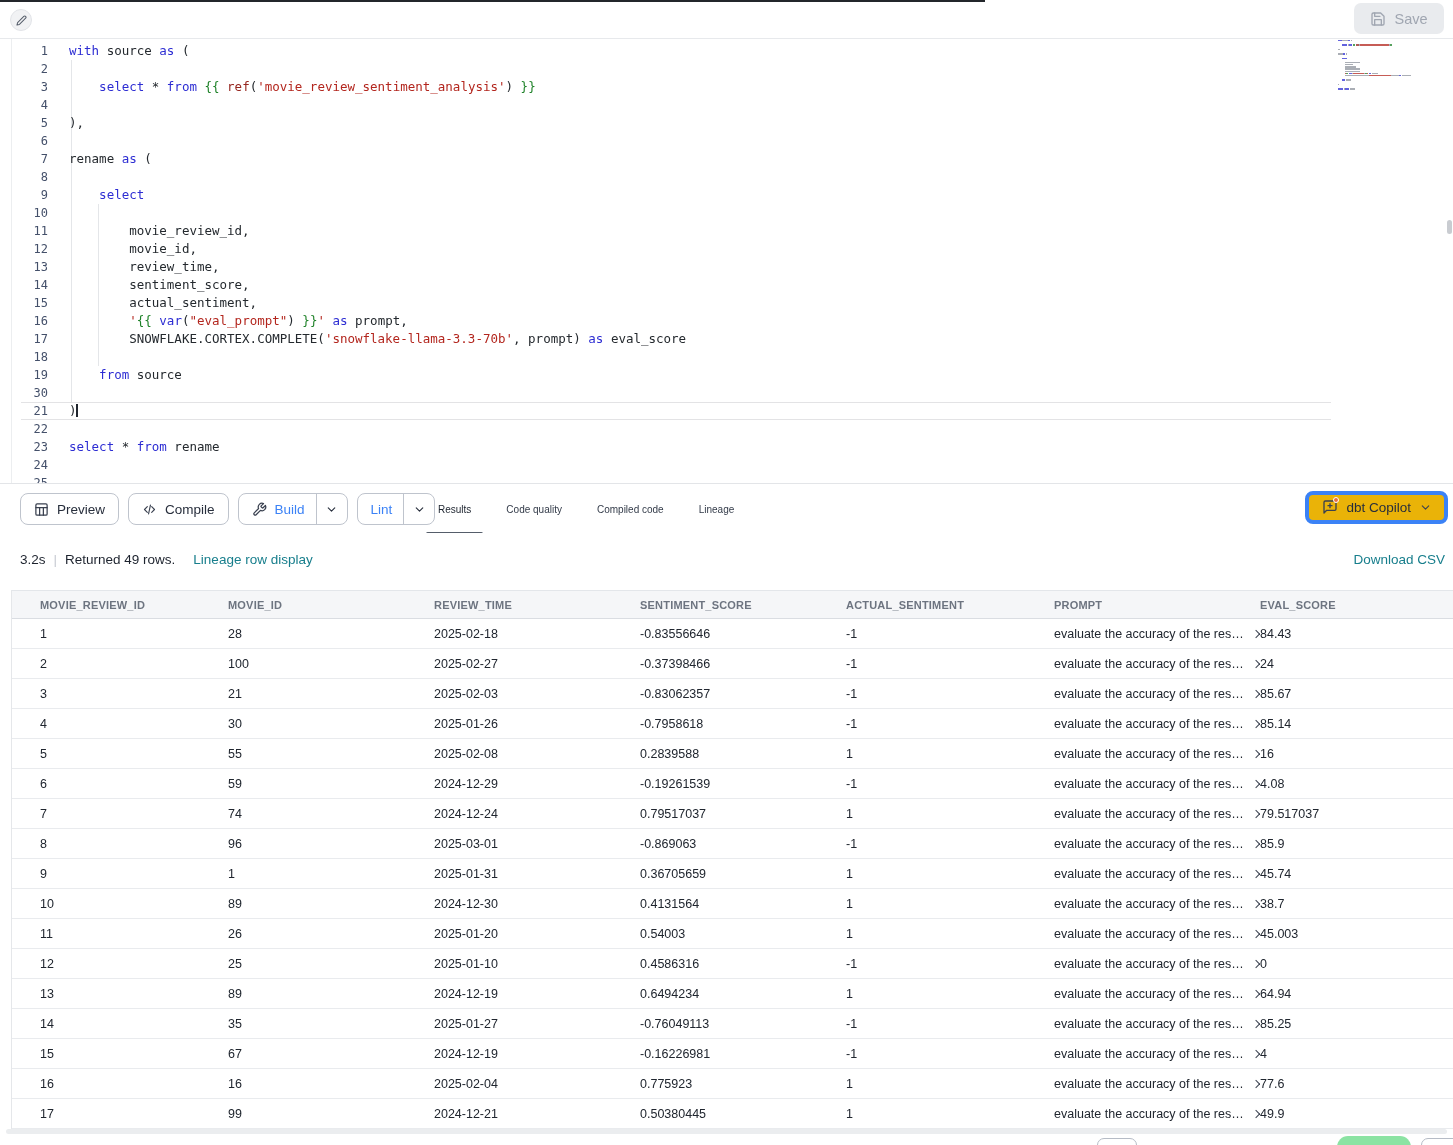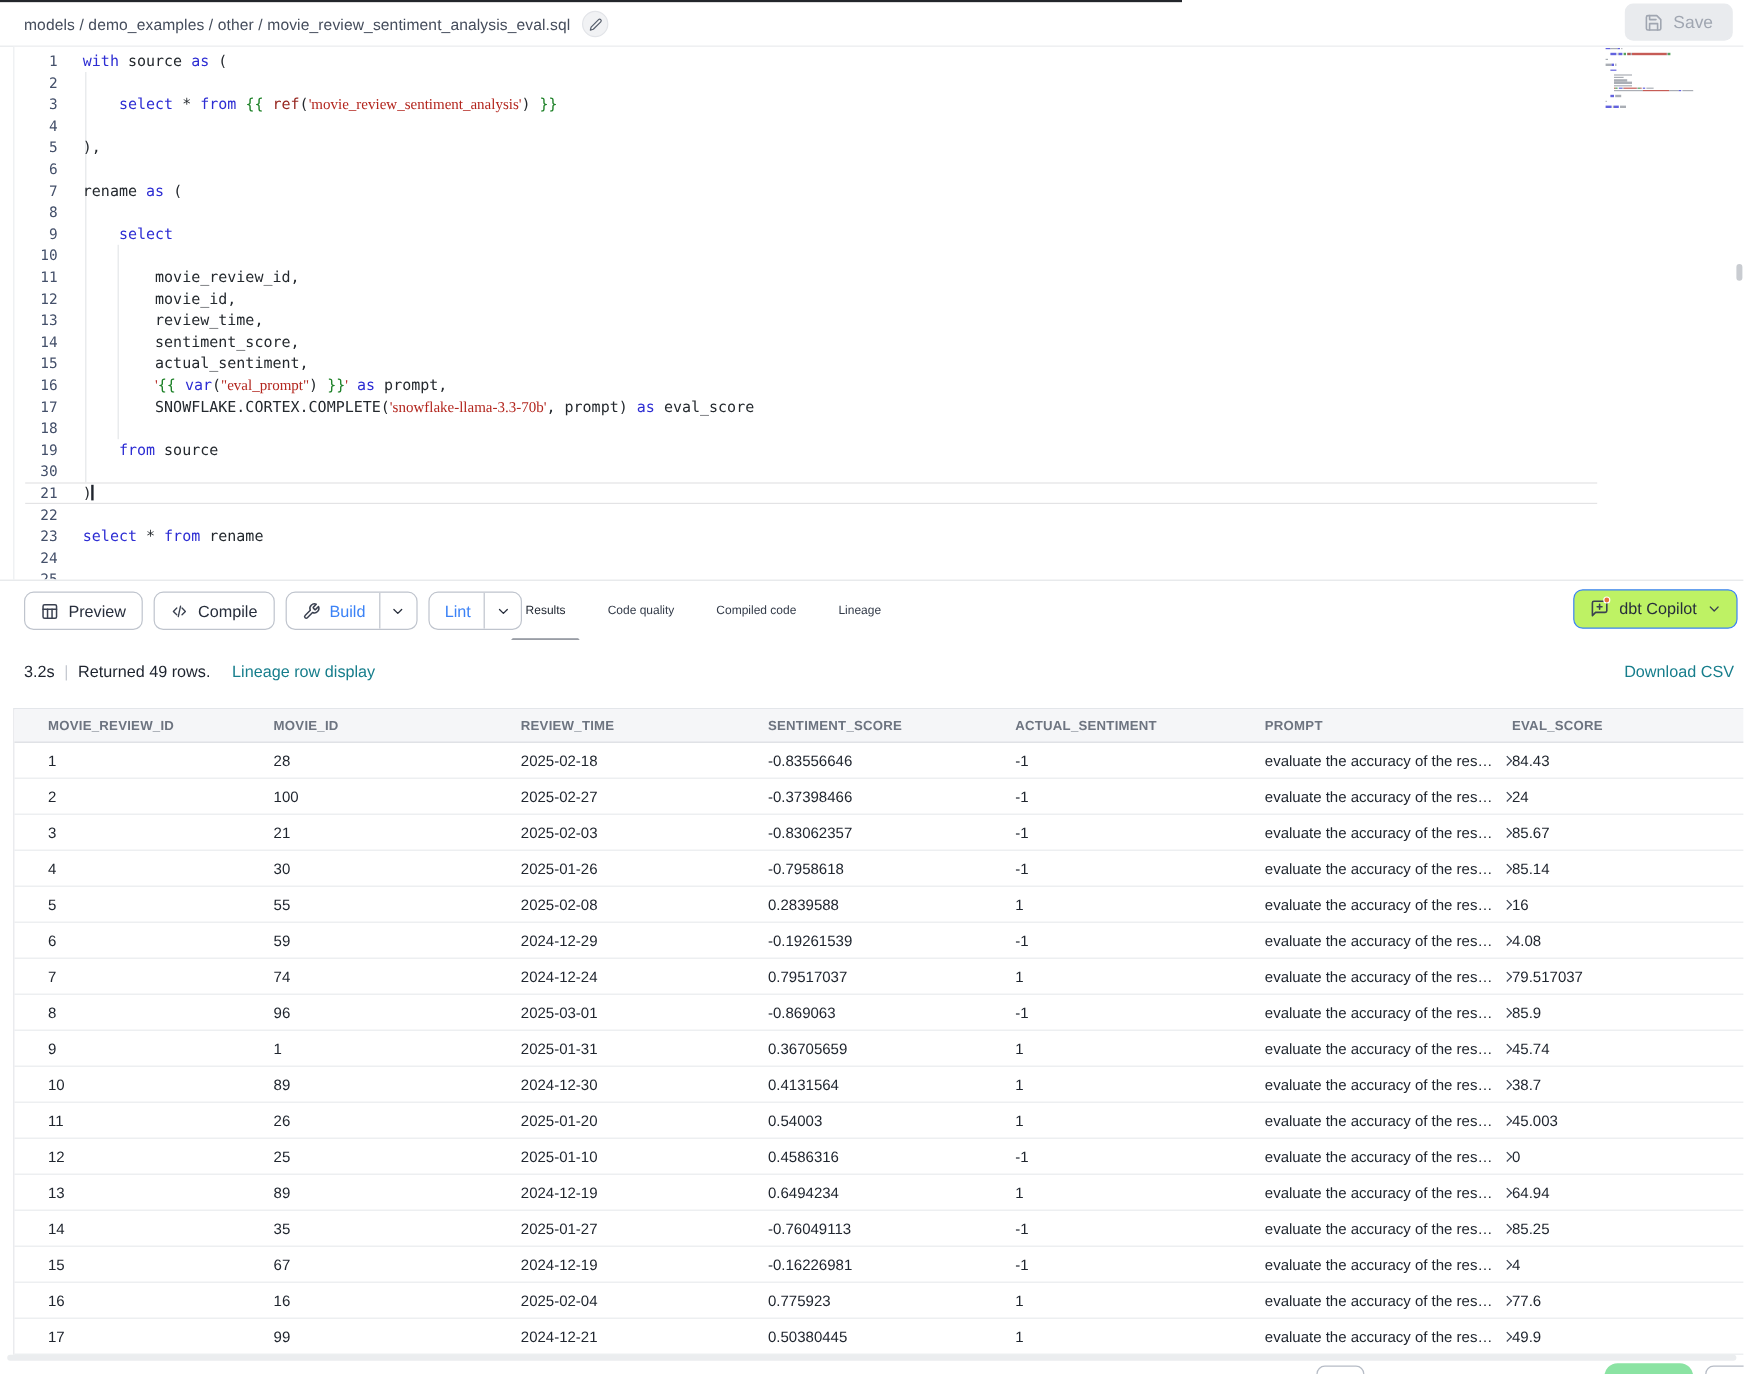--- a/index.html
+++ b/index.html
@@ -13,21 +13,21 @@
   .edit-badge { width:22px; height:22px; border-radius:50%; background:#f1f2f4; border:1px solid #e2e4e8; display:flex; align-items:center; justify-content:center; margin-left:10px; cursor:pointer; color:#565e6b; }
   .save-btn { position:absolute; right:9px; top:1px; width:90px; height:31px; background:#e9ebee; border:none; border-radius:7px; display:flex; align-items:center; justify-content:center; gap:8px; color:#a0a6b1; font-size:14.5px; font-family:inherit; cursor:default; }
 
   
   .editor { position:absolute; left:11px; top:39px; width:1442px; height:444px; border-left:1px solid #eceef0; background:#fff; overflow:hidden; }
   .gutter { position:absolute; left:0; top:3px; width:36px; text-align:right; font-family:"DejaVu Sans Mono",monospace; font-size:12px; line-height:18px; color:#44506a; }
   .code-area { position:absolute; left:57px; top:3px; font-family:"DejaVu Sans Mono",monospace; font-size:12.5px; line-height:18px; white-space:pre; color:var(--c-plain,#24292e); }
   .code-line { height:18px; }
   .tk-k { color:var(--c-keyword,#2d2dd3); }
   .tk-p { color:var(--c-plain,#24292e); }
-  .tk-s { color:var(--c-string,#b3261e);font-family:Liberation Serif, serif; }
+  .tk-s { color:var(--c-string,#b3261e); }
   .tk-j { color:var(--c-jinja,#1d8127); }
   .tk-r { color:var(--c-ref,#96261f); }
   .guide { position:absolute; width:1px; background:#e4e6e9; }
   .guide1 { left:59px; top:21px; height:342px; }
   .guide2 { left:86px; top:165px; height:162px; }
   .cur-line { position:absolute; left:9px; top:363px; width:1310px; height:18px; border-top:1px solid #e3e3e5; border-bottom:1px solid #e3e3e5; }
   .cursor { position:absolute; left:64px; top:365px; width:1.5px; height:13px; background:#20252e; }
   .minimap { position:absolute; left:1326px; top:0; width:104px; padding-top:1px; cursor:pointer; }
   .mm-line { height:1.4px; margin-bottom:0.8px; display:flex; }
   .mm-seg { display:inline-block; height:100%; opacity:.75; }
@@ -43,21 +43,21 @@
   .btn-row { position:absolute; left:20px; top:9px; display:flex; gap:9px; align-items:center; }
   .btn { height:32px; border:1px solid #bfc4cd; border-radius:8px; background:#fff; display:flex; align-items:center; font-size:13.5px; color:#272e3c; padding:0 13px; gap:8px; font-family:inherit; cursor:pointer; }
   .btn svg { flex:none; }
   .btn-split { display:flex; height:32px; border:1px solid #bfc4cd; border-radius:8px; background:#fff; overflow:hidden; }
   .btn-main { display:flex; align-items:center; gap:8px; padding:0 11px 0 13px; font-size:13.5px; color:#3b82f6; cursor:pointer; }
   .btn-caret { width:31px; border-left:1px solid #bfc4cd; display:flex; align-items:center; justify-content:center; cursor:pointer; color:#272e3c; }
   .tabs { position:absolute; left:426px; top:0; height:50px; display:flex; gap:11px; }
   .tab { display:flex; align-items:center; padding:0 12px; font-size:10px; color:#333b49; position:relative; cursor:pointer; }
   .tab.active { color:#1c232e; }
   .tab.active::after { content:""; position:absolute; left:0; right:0; bottom:-1px; height:3px; background:var(--c-tab_underline,#555d6a); border-radius:2px; }
-  .copilot-btn { position:absolute; right:5px; top:7px; height:33px; border:1px solid #3b82f6; border-radius:8px; background:#bef264; display:flex; align-items:center; padding:0 12px; gap:8px; font-size:13.5px; color:#272e3c; font-family:inherit; cursor:pointer; }
+  .copilot-btn { position:absolute; right:5px; top:7px; height:33px; border:4px solid #3b82f6; border-radius:8px; background:#eab308; display:flex; align-items:center; padding:0 12px; gap:8px; font-size:13.5px; color:#272e3c; font-family:inherit; cursor:pointer; }
   .copilot-icon-wrap { position:relative; width:17px; height:17px; }
   .copilot-dot { position:absolute; right:-1px; top:-2px; width:6px; height:6px; border-radius:50%; background:var(--c-copilot_dot,#e8703a); border:1px solid #fff; }
 
   
   .statusbar { position:absolute; left:0; top:533px; width:1453px; height:57px; background:#fff; }
   .status-left { position:absolute; left:20px; top:19px; font-size:13.5px; color:#1d232e; display:flex; align-items:center; }
   .status-sep { color:#c6cad1; margin:0 8px; }
   .link { color:var(--c-accent,#177e8c); cursor:pointer; }
   .change-link { margin-left:18px; }
   .download-link { position:absolute; right:8px; top:19px; font-size:13.5px; }
@@ -79,21 +79,20 @@
   .pb-1 { left:1097px; top:1138px; width:40px; }
   .pb-2 { left:1337px; top:1136px; width:74px; background:var(--c-green_button,#8be3a3); border:none; border-radius:12px; }
   .pb-3 { left:1421px; top:1138px; width:48px; }
 </style>
 </head>
 <body>
 
 <div class="top-dark"></div>
 
 <div class="topbar">
-  <span class="breadcrumb">models / demo_examples / other / movie_review_sentiment_analysis_eval.sql</span>
   <span class="edit-badge">
     <svg width="11" height="11" viewBox="0 0 24 24" fill="none" stroke="currentColor" stroke-width="2.2" stroke-linecap="round" stroke-linejoin="round">
         <path d="M17 3a2.828 2.828 0 1 1 4 4L7.5 20.5 2 22l1.5-5.5L17 3z"></path>
       </svg>
   </span>
   <button class="save-btn">
     <svg width="16" height="16" viewBox="0 0 24 24" fill="none" stroke="currentColor" stroke-width="2" stroke-linecap="round" stroke-linejoin="round">
         <path d="M19 21H5a2 2 0 0 1-2-2V5a2 2 0 0 1 2-2h11l5 5v11a2 2 0 0 1-2 2z"></path>
         <polyline points="17 21 17 13 7 13 7 21"></polyline>
         <polyline points="7 3 7 8 15 8"></polyline>

